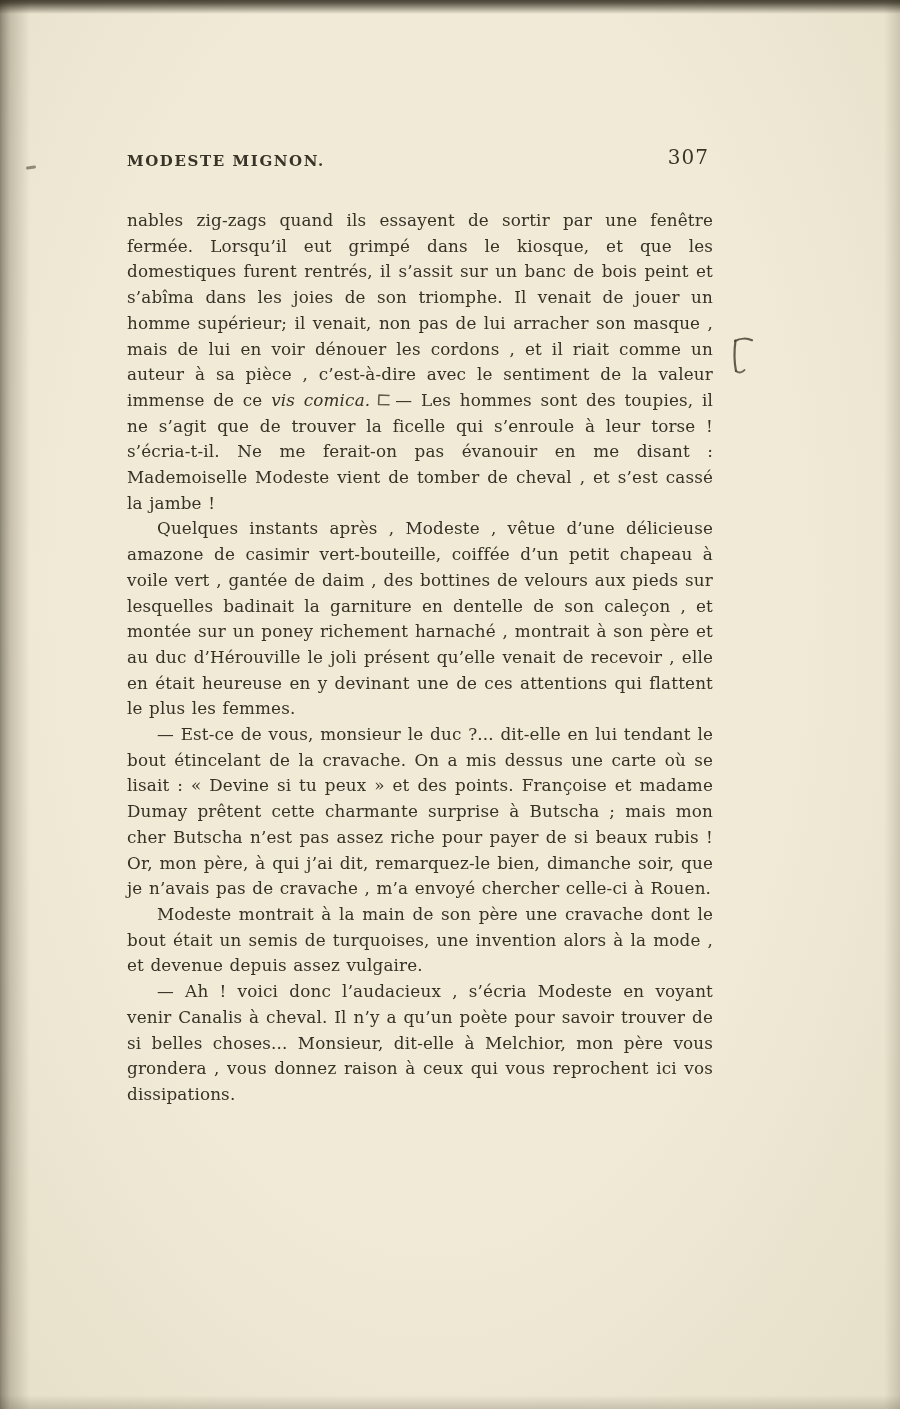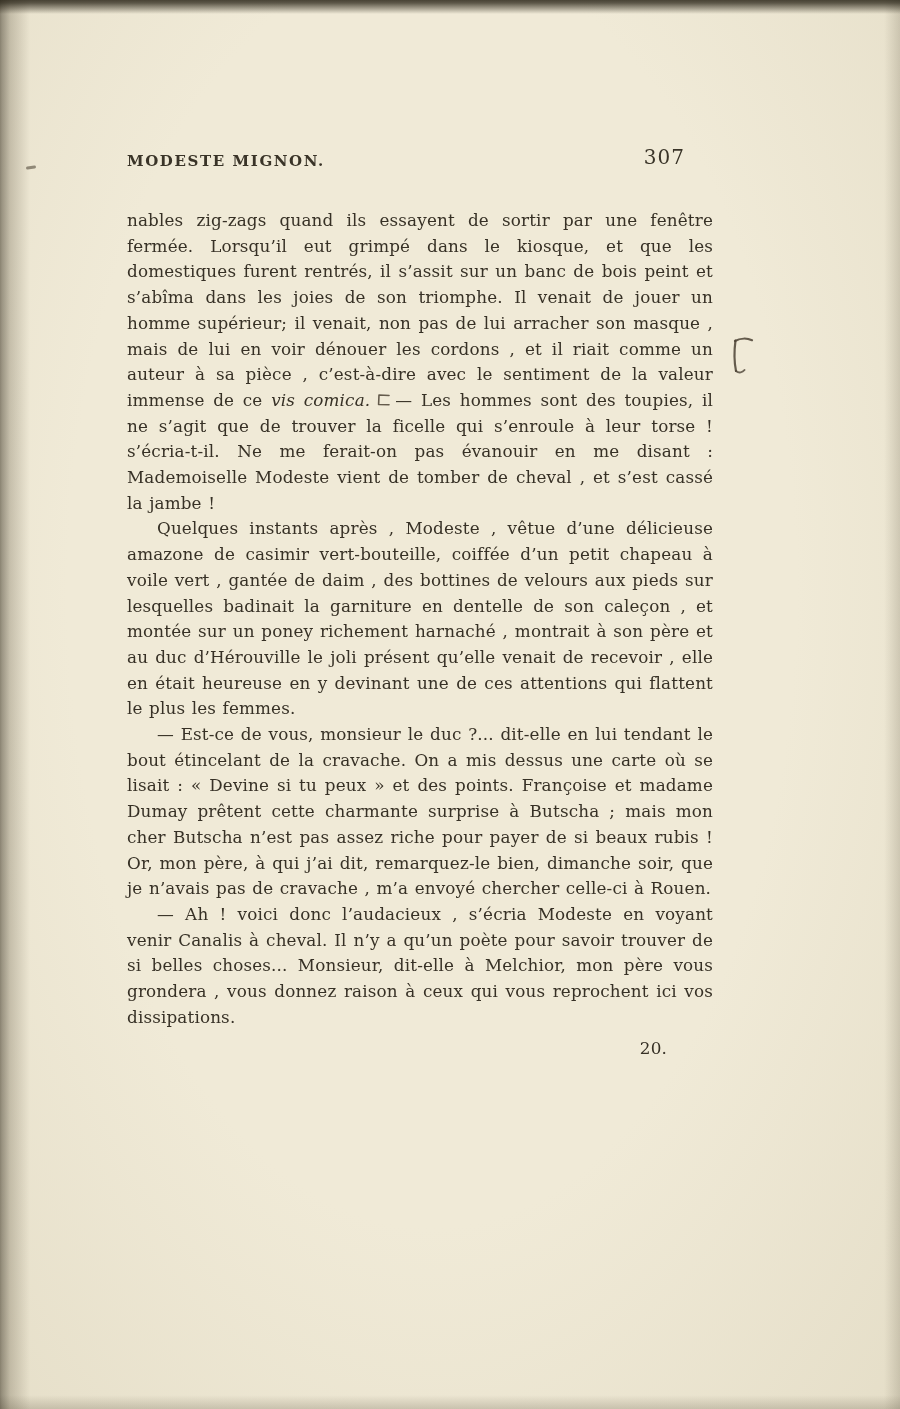--- a/index.html
+++ b/index.html
@@ -26,21 +26,21 @@
     background:rgba(70,60,45,0.55); border-radius:2px; transform:rotate(-8deg);
   }
   .running-head {
     position:absolute; top:148px; left:127px; width:586px; height:28px;
   }
   .head-title {
     position:absolute; left:0; right:0; top:4px; text-align:left;
     font-size:15px; font-weight:700; letter-spacing:1.6px; color:#3a3428;
   }
   .page-number {
-    position:absolute; right:28px; top:-3px;
+    position:absolute; right:4px; top:-3px;
     font-size:20px; letter-spacing:1px; color:#3a3428;
   }
   .text-block {
     position:absolute; top:184px; left:127px; width:586px;
     font-size:16.8px; line-height:25.7px;
     text-align:justify; letter-spacing:0.15px; word-spacing:1px;
   }
   .text-block p { margin:0; text-indent:30px; }
   .text-block p.no-indent { text-indent:0;margin-top:24px; }
   .italic { font-style:italic; }
@@ -64,26 +64,26 @@
   <div class="text-block">
 
     <p class="no-indent"><span>nables zig-zags quand ils essayent de sortir par une fenêtre fermée. Lorsqu’il eut grimpé dans le kiosque, et que les domestiques furent rentrés, il s’assit sur un banc de bois peint et s’abîma dans les joies de son triomphe. Il venait de jouer un homme supérieur; il venait, non pas de lui arracher son masque , mais de lui en voir dénouer les cordons , et il riait comme un auteur à sa pièce , c’est-à-dire avec le sentiment de la valeur immense de ce </span><span class="italic">vis comica.</span><svg class="inline-mark" width="18" height="16" viewBox="0 0 18 16">
           <path d="M15 3.5 L5 3 L4.6 12.5 L15 12.8" fill="none" stroke="#4b4234" stroke-width="1.6" stroke-linecap="round" stroke-linejoin="round" opacity="0.85"></path>
         </svg><span>— Les hommes sont des toupies, il ne s’agit que de trouver la ficelle qui s’enroule à leur torse&nbsp;! s’écria-t-il. Ne me ferait-on pas évanouir en me disant&nbsp;: Mademoiselle Modeste vient de tomber de cheval , et s’est cassé la jambe&nbsp;!</span></p>
 
     <p>Quelques instants après , Modeste , vêtue d’une délicieuse amazone de casimir vert-bouteille, coiffée d’un petit chapeau à voile vert , gantée de daim , des bottines de velours aux pieds sur lesquelles badinait la garniture en dentelle de son caleçon , et montée sur un poney richement harnaché , montrait à son père et au duc d’Hérouville le joli présent qu’elle venait de recevoir , elle en était heureuse en y devinant une de ces attentions qui flattent le plus les femmes.</p>
 
     <p>— Est-ce de vous, monsieur le duc&nbsp;?... dit-elle en lui tendant le bout étincelant de la cravache. On a mis dessus une carte où se lisait&nbsp;: «&nbsp;Devine si tu peux&nbsp;» et des points. Françoise et madame Dumay prêtent cette charmante surprise à Butscha&nbsp;; mais mon cher Butscha n’est pas assez riche pour payer de si beaux rubis&nbsp;! Or, mon père, à qui j’ai dit, remarquez-le bien, dimanche soir, que je n’avais pas de cravache , m’a envoyé chercher celle-ci à Rouen.</p>
 
+    <p>Modeste montrait à la main de son père une cravache dont le bout était un semis de turquoises, une invention alors à la mode , et devenue depuis assez vulgaire.</p>
 
 
     <p>— Ah&nbsp;! voici donc l’audacieux , s’écria Modeste en voyant venir Canalis à cheval. Il n’y a qu’un poète pour savoir trouver de si belles choses... Monsieur, dit-elle à Melchior, mon père vous grondera , vous donnez raison à ceux qui vous reprochent ici vos dissipations.</p>
 
 
-    <div class="signature">20.</div>
 
   </div>
 
   <svg class="margin-mark" width="32" height="46" viewBox="0 0 32 46">
     <path d="M9 7 C14 4.2, 21 4, 26 6.2" fill="none" stroke="#4b4234" stroke-width="2.2" stroke-linecap="round" opacity="0.85"></path>
     <path d="M9.5 6.5 C8.2 16, 8 27, 10 37" fill="none" stroke="#4b4234" stroke-width="2.2" stroke-linecap="round" opacity="0.85"></path>
     <path d="M10 37 C13 39.5, 16.5 38.5, 18.5 36" fill="none" stroke="#4b4234" stroke-width="2" stroke-linecap="round" opacity="0.8"></path>
   </svg>
 
 </div>

